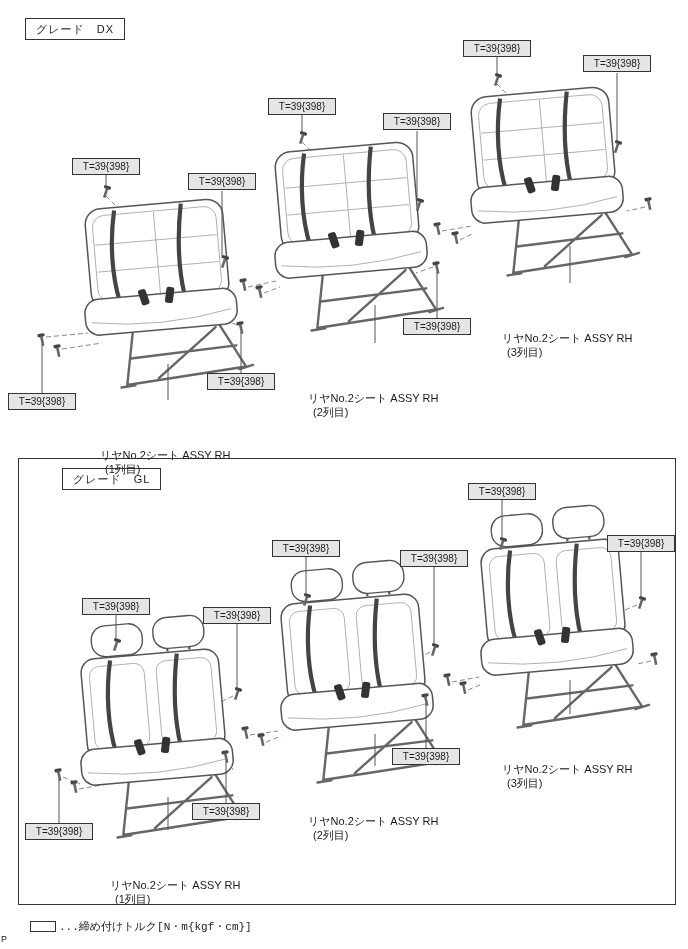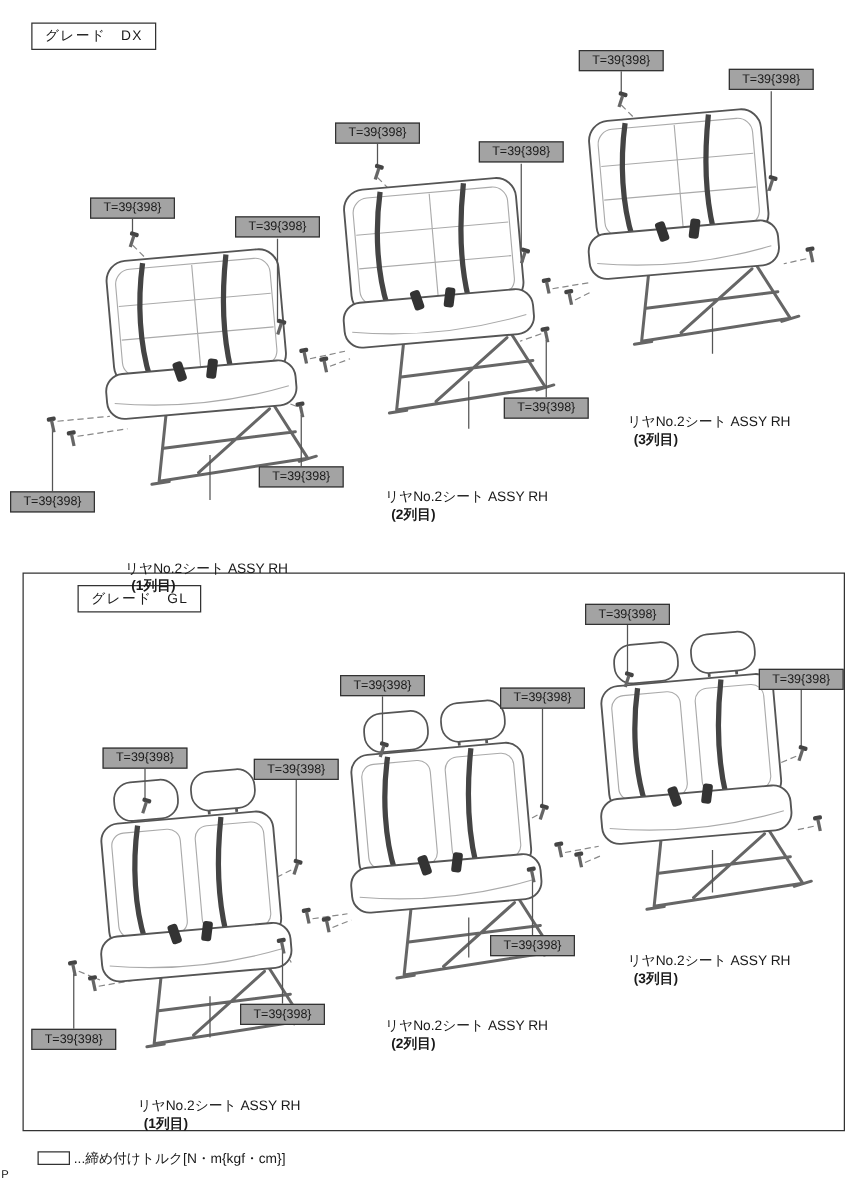--- a/index.html
+++ b/index.html
@@ -9,26 +9,26 @@
     font-family:"Liberation Sans","DejaVu Sans",sans-serif; color:#1a1a1a;
   }
   .sheet { position:absolute; left:0; top:0; width:688px; height:905px; background:#fff; }
   .art { position:absolute; left:0; top:0; }
   .gl-frame { position:absolute; left:18px; top:458px; width:658px; height:447px; border:1px solid #333; background:transparent; }
   .grade-box {
     position:absolute; border:1px solid #333; background:#fff;
     font-size:11px; line-height:14px; padding:3px 10px; letter-spacing:1px; white-space:nowrap; z-index:5;
   }
   .torque-box {
-    position:absolute; width:68px; height:17px; border:1px solid #333; background:#a3a3a3;
+    position:absolute; width:68px; height:17px; border:1px solid #333; background:#e5e5e5;
     font-size:10px; line-height:15px; text-align:center; white-space:nowrap; z-index:5;
   }
   .callout { position:absolute; font-size:11px; line-height:1.27; white-space:nowrap; z-index:5;margin-top:48px; }
-  .callout .row2 { padding-left:5px;font-weight:bold; }
-  .legend { position:absolute; left:30px; top:919px; display:flex; align-items:center; font-size:11px; z-index:5; }
+  .callout .row2 { padding-left:5px; }
+  .legend { position:absolute; left:30px; top:919px; display:flex; align-items:center; font-size:11px; z-index:5;font-family:Liberation Mono, monospace; }
   .legend-swatch { width:26px; height:11px; border:1px solid #333; background:#fff; margin-right:3px; }
   .page-letter { position:absolute; left:1px; top:934px; font-size:9px; z-index:5; }
 </style>
 </head>
 <body>
 
 <div class="sheet">
 
   <div class="gl-frame"></div>
 

